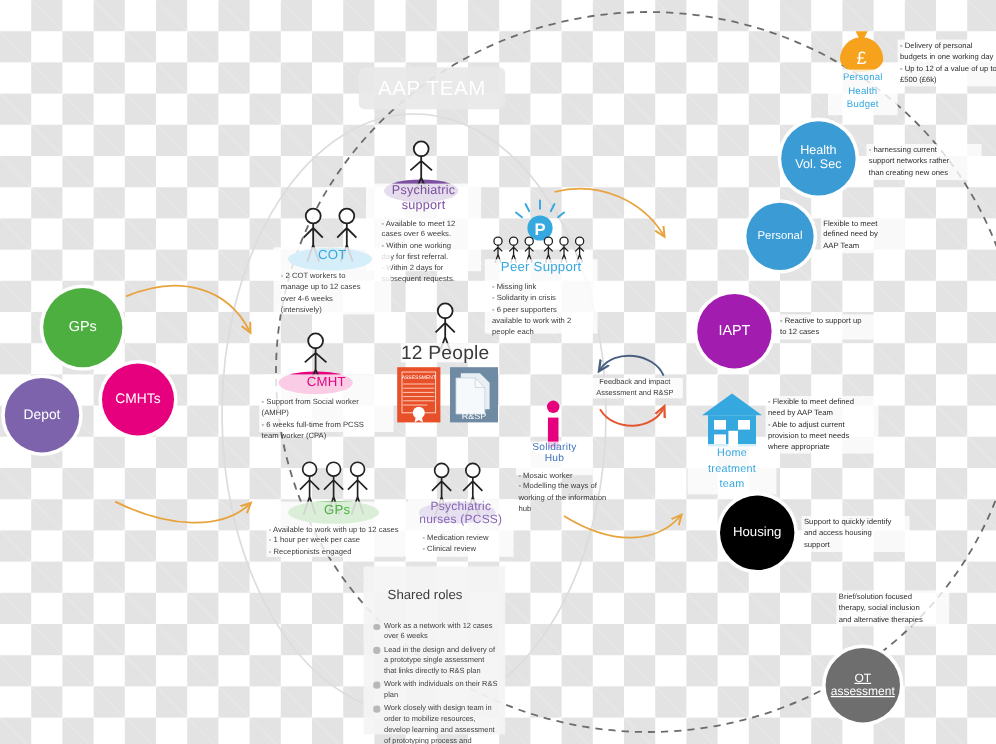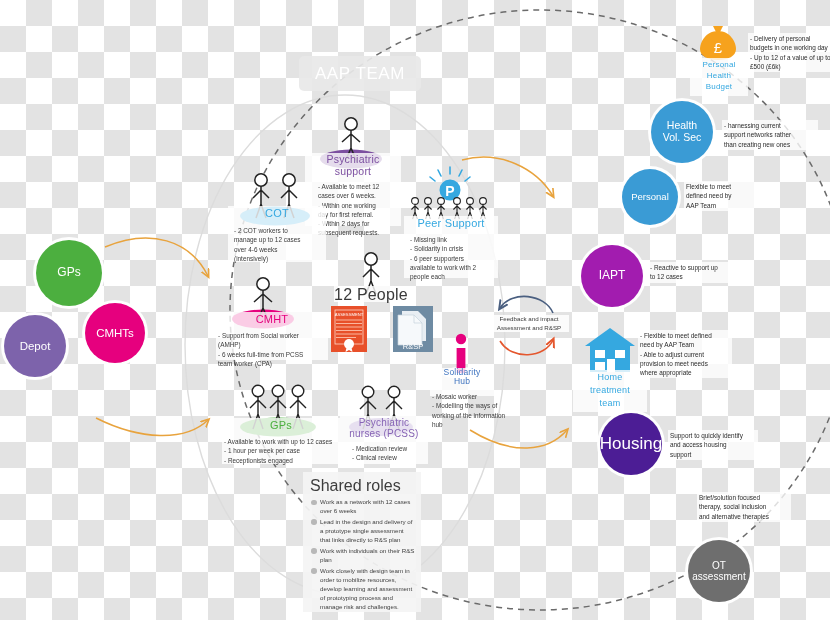--- a/index.html
+++ b/index.html
@@ -30,21 +30,21 @@
   .sidetext{position:absolute;font-size:6.4px;line-height:1.45;color:#2b2b2b;white-space:pre-line;
             background:rgba(255,255,255,0.78);padding:1px 2px;}
 
   
   #aap-banner{position:absolute;left:299px;top:56px;width:122px;height:35px;
     background:rgba(232,232,232,0.92);border-radius:5px;display:flex;align-items:center;justify-content:center;}
   #aap-banner span{color:#ffffff;font-size:17px;letter-spacing:.6px;}
 
   
   #shared-roles{position:absolute;left:303px;top:472px;width:118px;height:140px;background:rgba(244,244,244,0.93);}
-  #shared-roles h3{margin:0;padding:5px 0 3px 7px;font-size:16px;font-weight:400;color:#3d3d3d;}
+  #shared-roles h3{margin:13px;padding:5px 0 3px 7px;font-size:11px;font-weight:400;color:#3d3d3d;}
   #shared-roles ul{margin:0;padding:0 6px 0 7px;list-style:none;}
   #shared-roles li{position:relative;padding-left:10px;font-size:6.2px;line-height:1.45;color:#3f3f3f;margin-bottom:2px;}
   #shared-roles li:before{content:"";position:absolute;left:1px;top:1.5px;width:5.5px;height:5.5px;border-radius:50%;background:#b8b8b8;}
 
   
   .doc{position:absolute;}
   .feedback-lbl{position:absolute;font-size:6.2px;line-height:1.4;color:#3a3a3a;text-align:center;
                 background:rgba(255,255,255,.85);white-space:pre-line;}
 </style>
 </head>
@@ -196,21 +196,21 @@
       <rect x="1" y="1" width="36" height="46" fill="#e8502a"></rect>
       <rect x="5" y="5" width="28" height="34" fill="none" stroke="#ffd8c9" stroke-width="0.8"></rect>
       <text x="19" y="11" font-family="Liberation Sans, sans-serif" font-size="4.2" fill="#fff" text-anchor="middle">ASSESSMENT</text>
       <g stroke="#ffd0bd" stroke-width="0.8">
         <path d="M6,15 H32 M6,18.5 H32 M6,22 H32 M6,25.5 H32 M6,29 H32 M6,32.5 H26"></path>
       </g>
       <circle cx="19" cy="39" r="5" fill="#fff"></circle>
       <path d="M16.5,42.5 L15.5,47 L19,45 L22.5,47 L21.5,42.5" fill="#fff"></path>
     </svg>
   </div>
-  <div class="doc" style="left:392px;top:305px;text-align:center;">
+  <div class="doc" style="left:374px;top:305px;text-align:center;">
     <svg width="42" height="48" viewBox="0 0 42 48">
       <rect x="1" y="1" width="40" height="46" fill="#6e8ba3"></rect>
       <path d="M10,6 h16 l8,8 v22 h-24 z" fill="#e8eef3"></path>
       <path d="M6,10 h16 l8,8 v22 h-24 z" fill="#f6f9fb" stroke="#c6d3dc" stroke-width="0.7"></path>
       <path d="M22,10 v8 h8" fill="none" stroke="#c6d3dc" stroke-width="0.7"></path>
       <text x="21" y="44" font-family="Liberation Sans, sans-serif" font-size="7.5" fill="#fff" text-anchor="middle">R&amp;SP</text>
     </svg>
   </div>
 
   <div class="abs" style="left:440px;top:330px;">
@@ -339,29 +339,29 @@
   <div class="plate" style="left:573px;top:370px;width:74px;height:42px;"></div>
   <div class="abs node-label" style="left:573px;top:371px;width:74px;font-size:9px;color:#35a8e0;white-space:pre-line;line-height:1.45;">Home
 treatment
 team</div>
   <div class="sidetext" style="left:638px;top:330px;width:90px;">- Flexible to meet defined
   need by AAP Team
 - Able to adjust current
   provision to meet needs
   where appropriate</div>
 
-  <div class="circ" style="left:600px;top:413px;width:62px;height:62px;background:#4c1d95;font-size:17px;">
+  <div class="circ" style="left:600px;top:413px;width:62px;height:62px;background:#000000;font-size:11px;">
     <span>Housing</span>
   </div>
   <div class="sidetext" style="left:668px;top:430px;width:86px;">Support to quickly identify
 and access housing
 support</div>
 
   <div class="sidetext" style="left:697px;top:492px;width:90px;">Brief/solution focused
 therapy, social inclusion
 and alternative therapies</div>
 
-  <div class="circ" style="left:688px;top:540px;width:62px;height:62px;background:#6e6e6e;font-size:10px;white-space:pre-line;">
+  <div class="circ" style="left:688px;top:540px;width:62px;height:62px;background:#6e6e6e;font-size:10px;white-space:pre-line;text-decoration:underline;">
     <span>OT
 assessment</span>
   </div>
 
 </div>
 
 </body></html>

